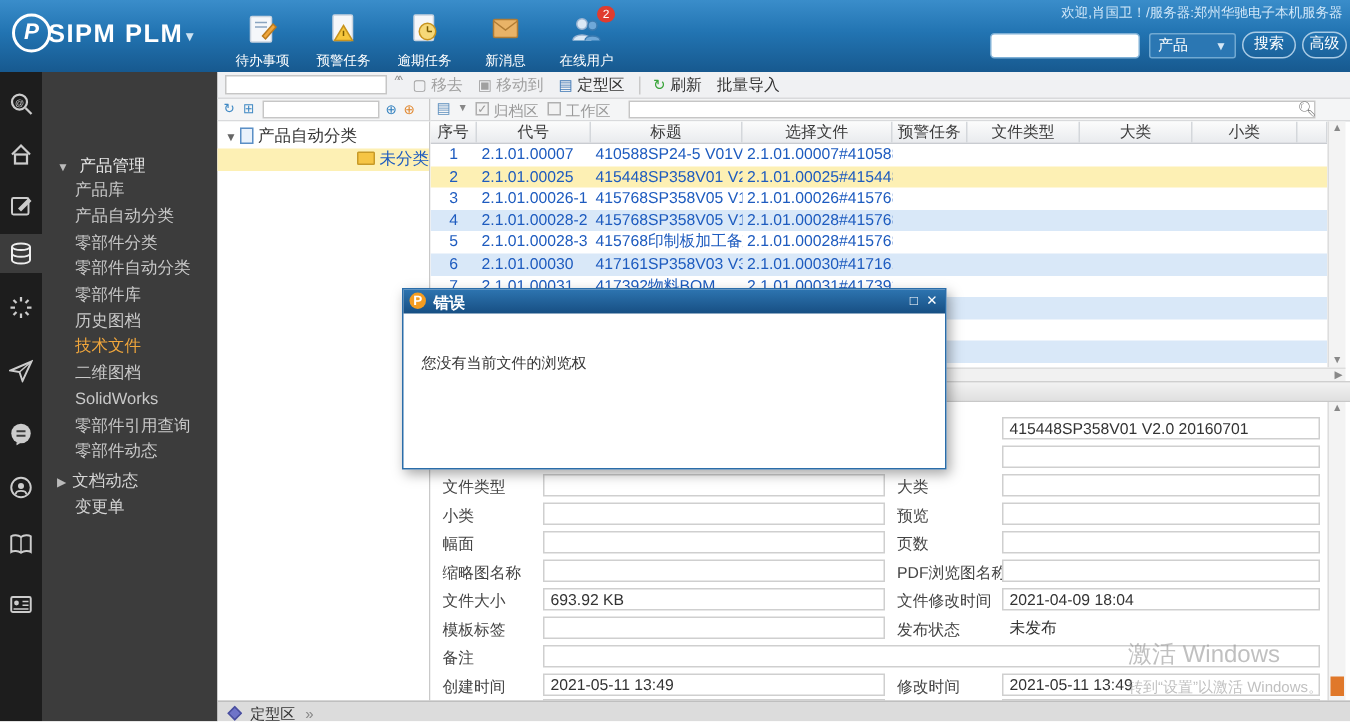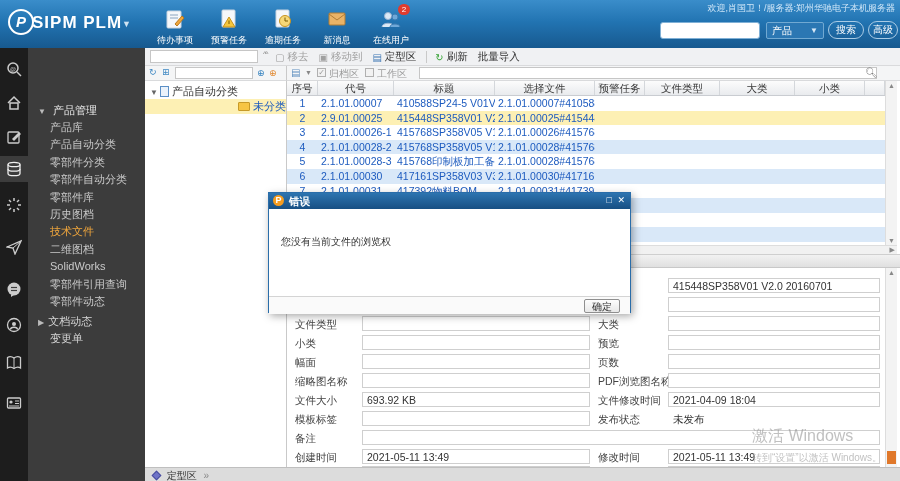--- a/index.html
+++ b/index.html
@@ -376,21 +376,21 @@
         <div class="gc c-title">410588SP24-5 V01V2.0</div>
         <div class="gc c-file">2.1.01.00007#410588SP2...</div>
         <div class="gc c-ver"></div>
         <div class="gc c-type"></div>
         <div class="gc c-big"></div>
         <div class="gc c-small"></div>
         <div class="gc c-fill"></div>
     </div>
     <div class="grow sel">
       <div class="gc c-seq">2</div>
-        <div class="gc c-code">2.9.01.00025</div>
+        <div class="gc c-code">2.1.01.00025</div>
         <div class="gc c-title">415448SP358V01 V2.0 20...</div>
         <div class="gc c-file">2.1.01.00025#415448SP3...</div>
         <div class="gc c-ver"></div>
         <div class="gc c-type"></div>
         <div class="gc c-big"></div>
         <div class="gc c-small"></div>
         <div class="gc c-fill"></div>
     </div>
     <div class="grow">
       <div class="gc c-seq">3</div>
@@ -558,18 +558,15 @@
   </div>
 
   <div class="modal">
     <div class="modal-title">
       <span class="mlogo">P</span>
       <span class="mtext">错误</span>
       <span class="mmax">□</span>
       <span class="mclose">✕</span>
     </div>
     <div class="modal-msg">您没有当前文件的浏览权</div>
-    <div class="modal-foot">
-      <div class="ok-btn">确定</div>
-    </div>
   </div>
 
 </div>
 
 </body></html>

